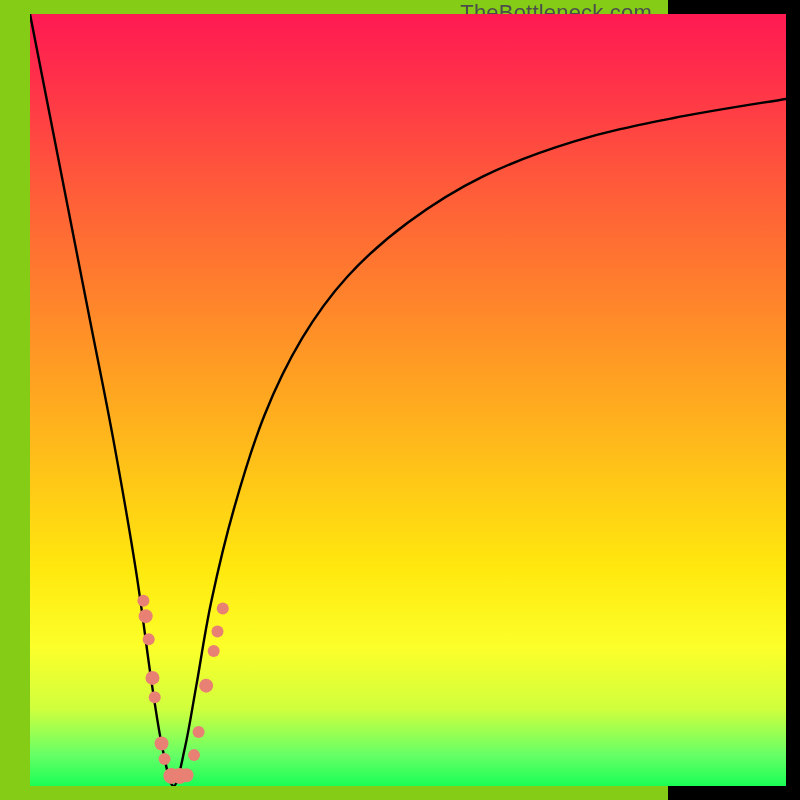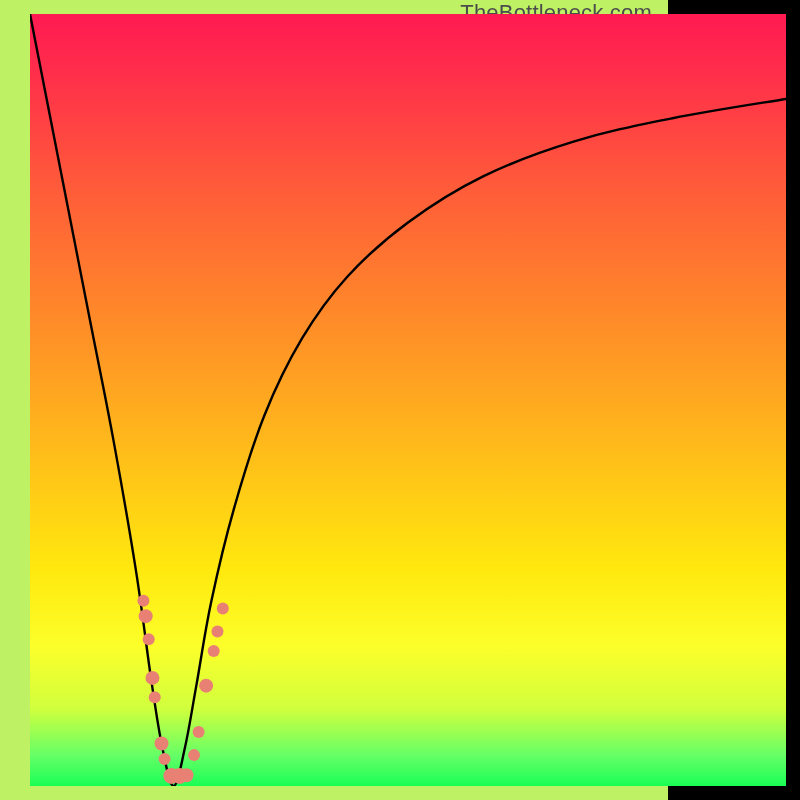--- a/index.html
+++ b/index.html
@@ -10,21 +10,21 @@
     overflow: hidden;
     background: #000;
     font-family: Arial, Helvetica, sans-serif;
   }
   .frame {
     position: absolute;
     left: 0;
     top: 0;
     width: 668px;
     height: 800px;
-    background: #bef264;
+    background: #84cc16;
   }
   .plot {
     position: absolute;
     left: 30px;
     top: 14px;
     width: 756px;
     height: 772px;
     
     background: linear-gradient(
       to bottom,

